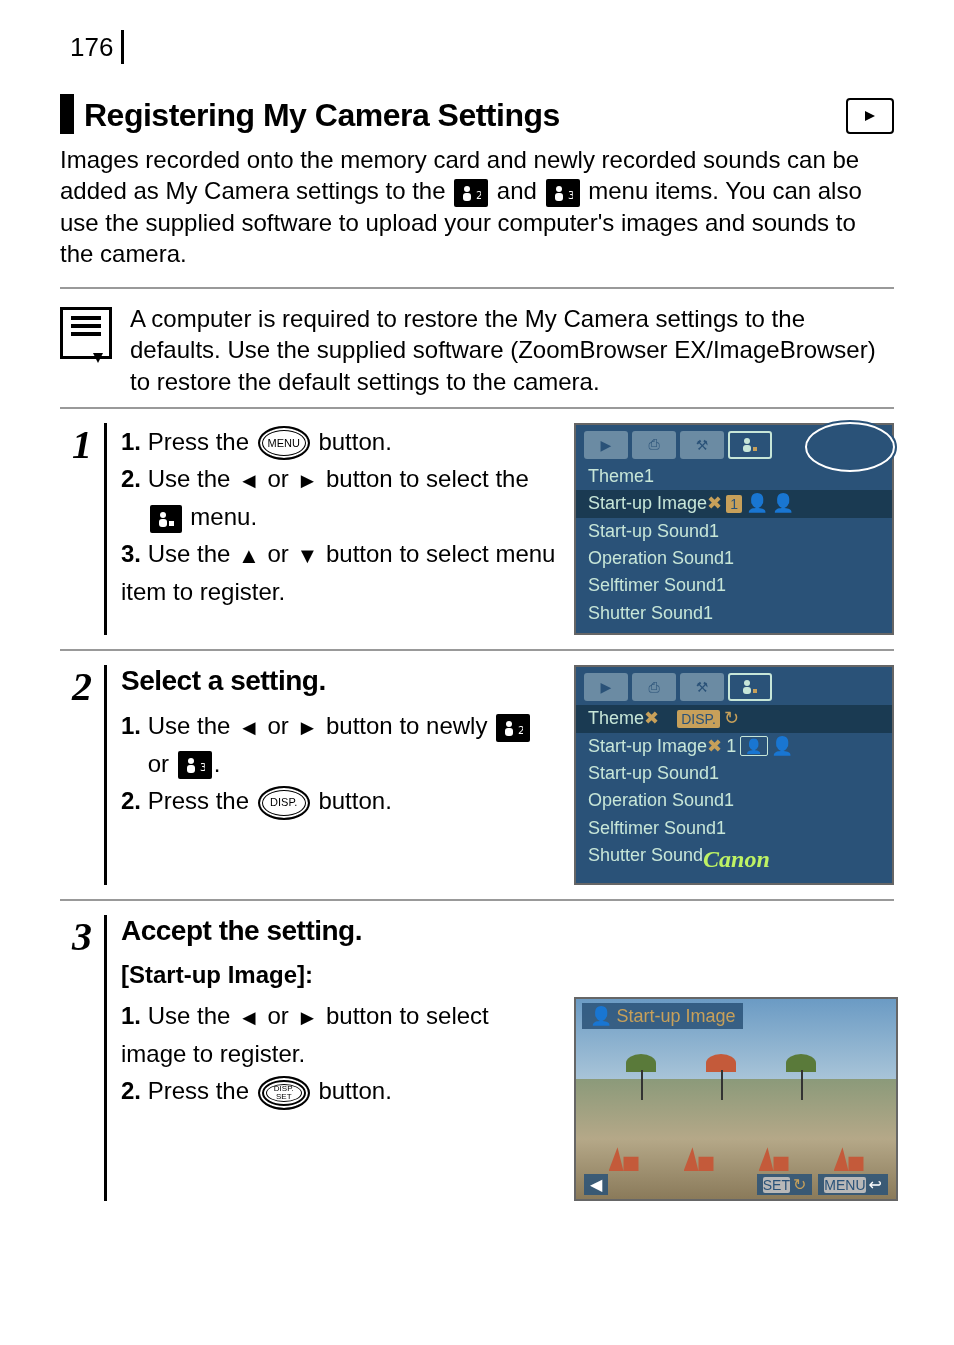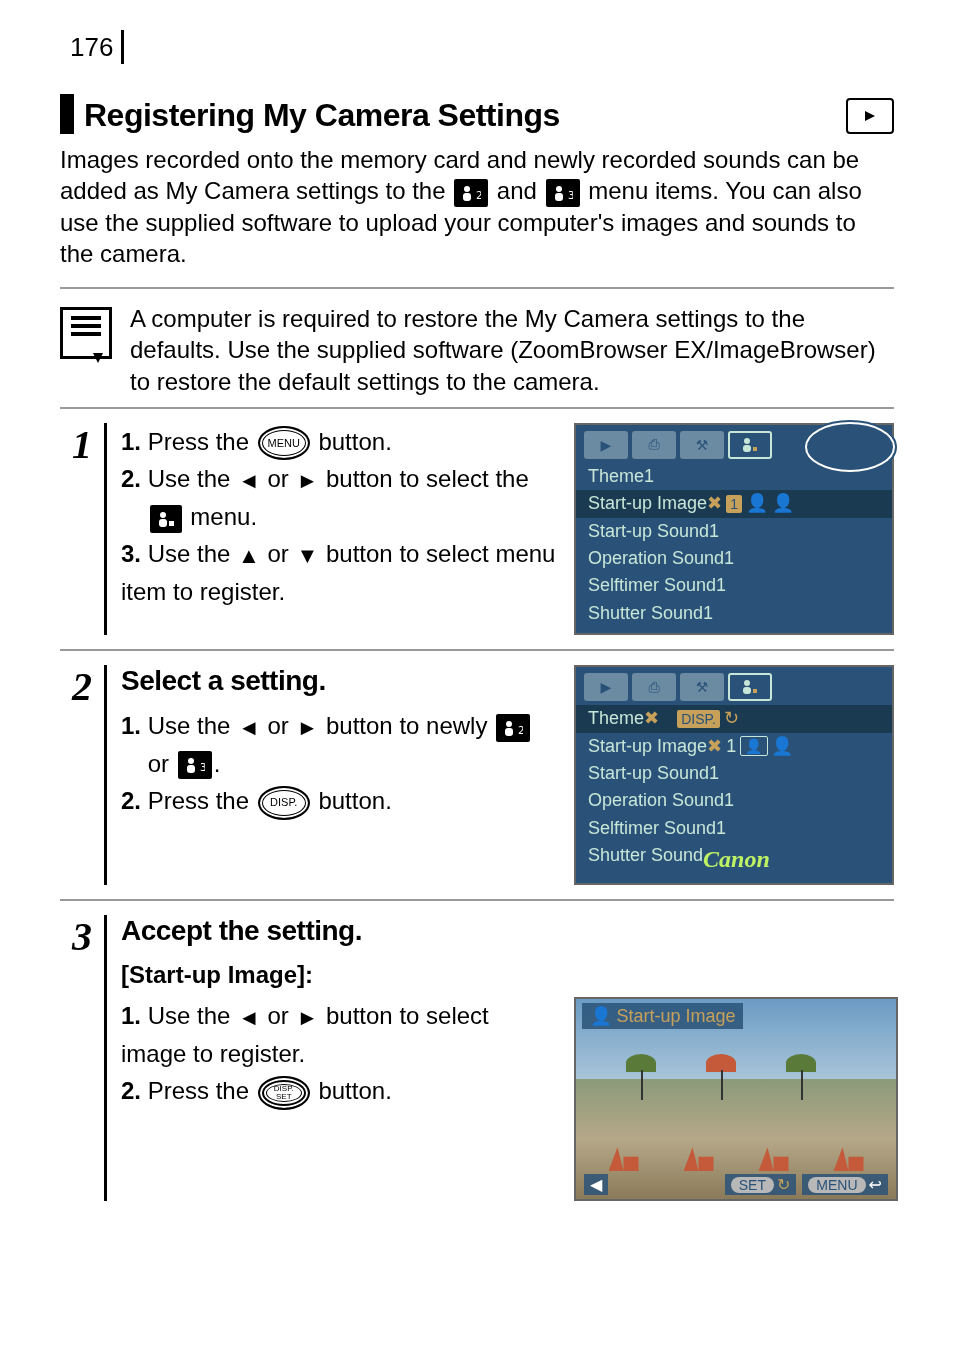--- a/index.html
+++ b/index.html
@@ -298,22 +298,22 @@
     color: #fff;
     padding: 1px 6px;
     font-size: 16px;
     display: flex;
     align-items: center;
     gap: 3px;
   }
   .photo-btn .k {
     background: #b8b8b8;
     color: #2a5278;
-    padding: 0 8px;
-    border-radius: 8px;
+    padding: 0 0;
+    border-radius: 2px;
     font-size: 14px;
   }
   .deco-chairs {
     position: absolute;
     bottom: 28px;
     left: 10px;
     right: 10px;
     display: flex;
     justify-content: space-around;
   }

